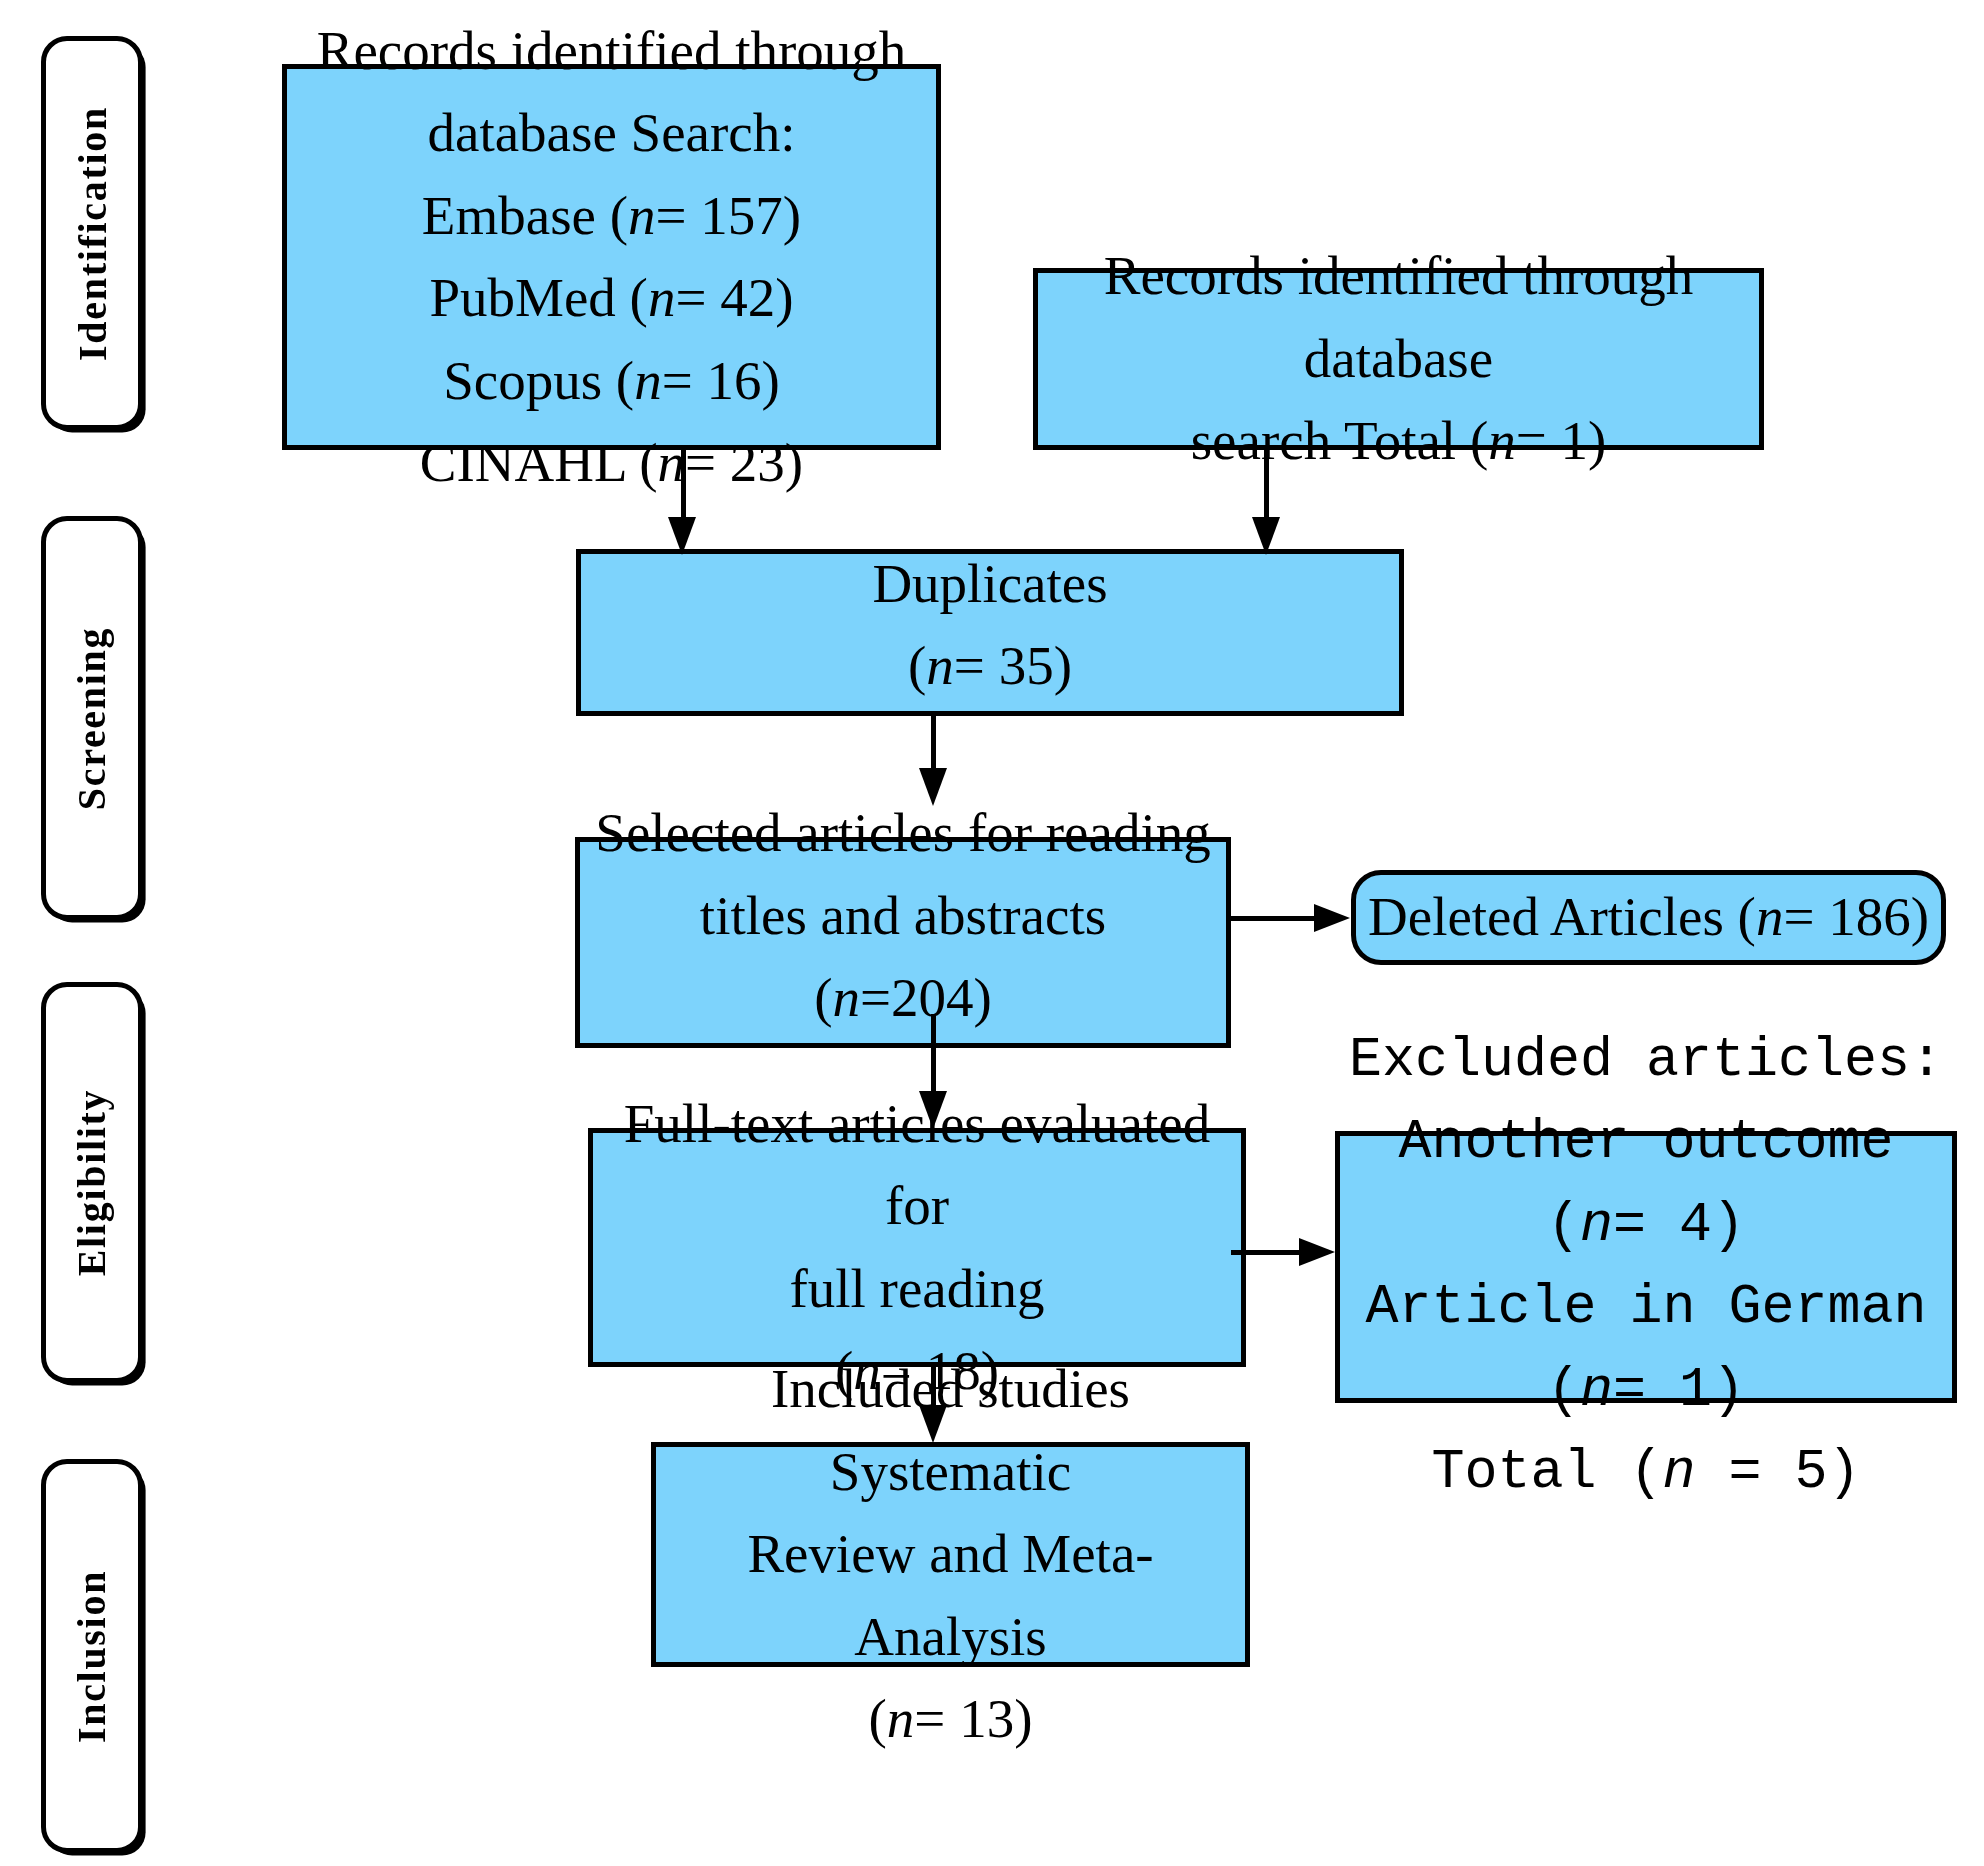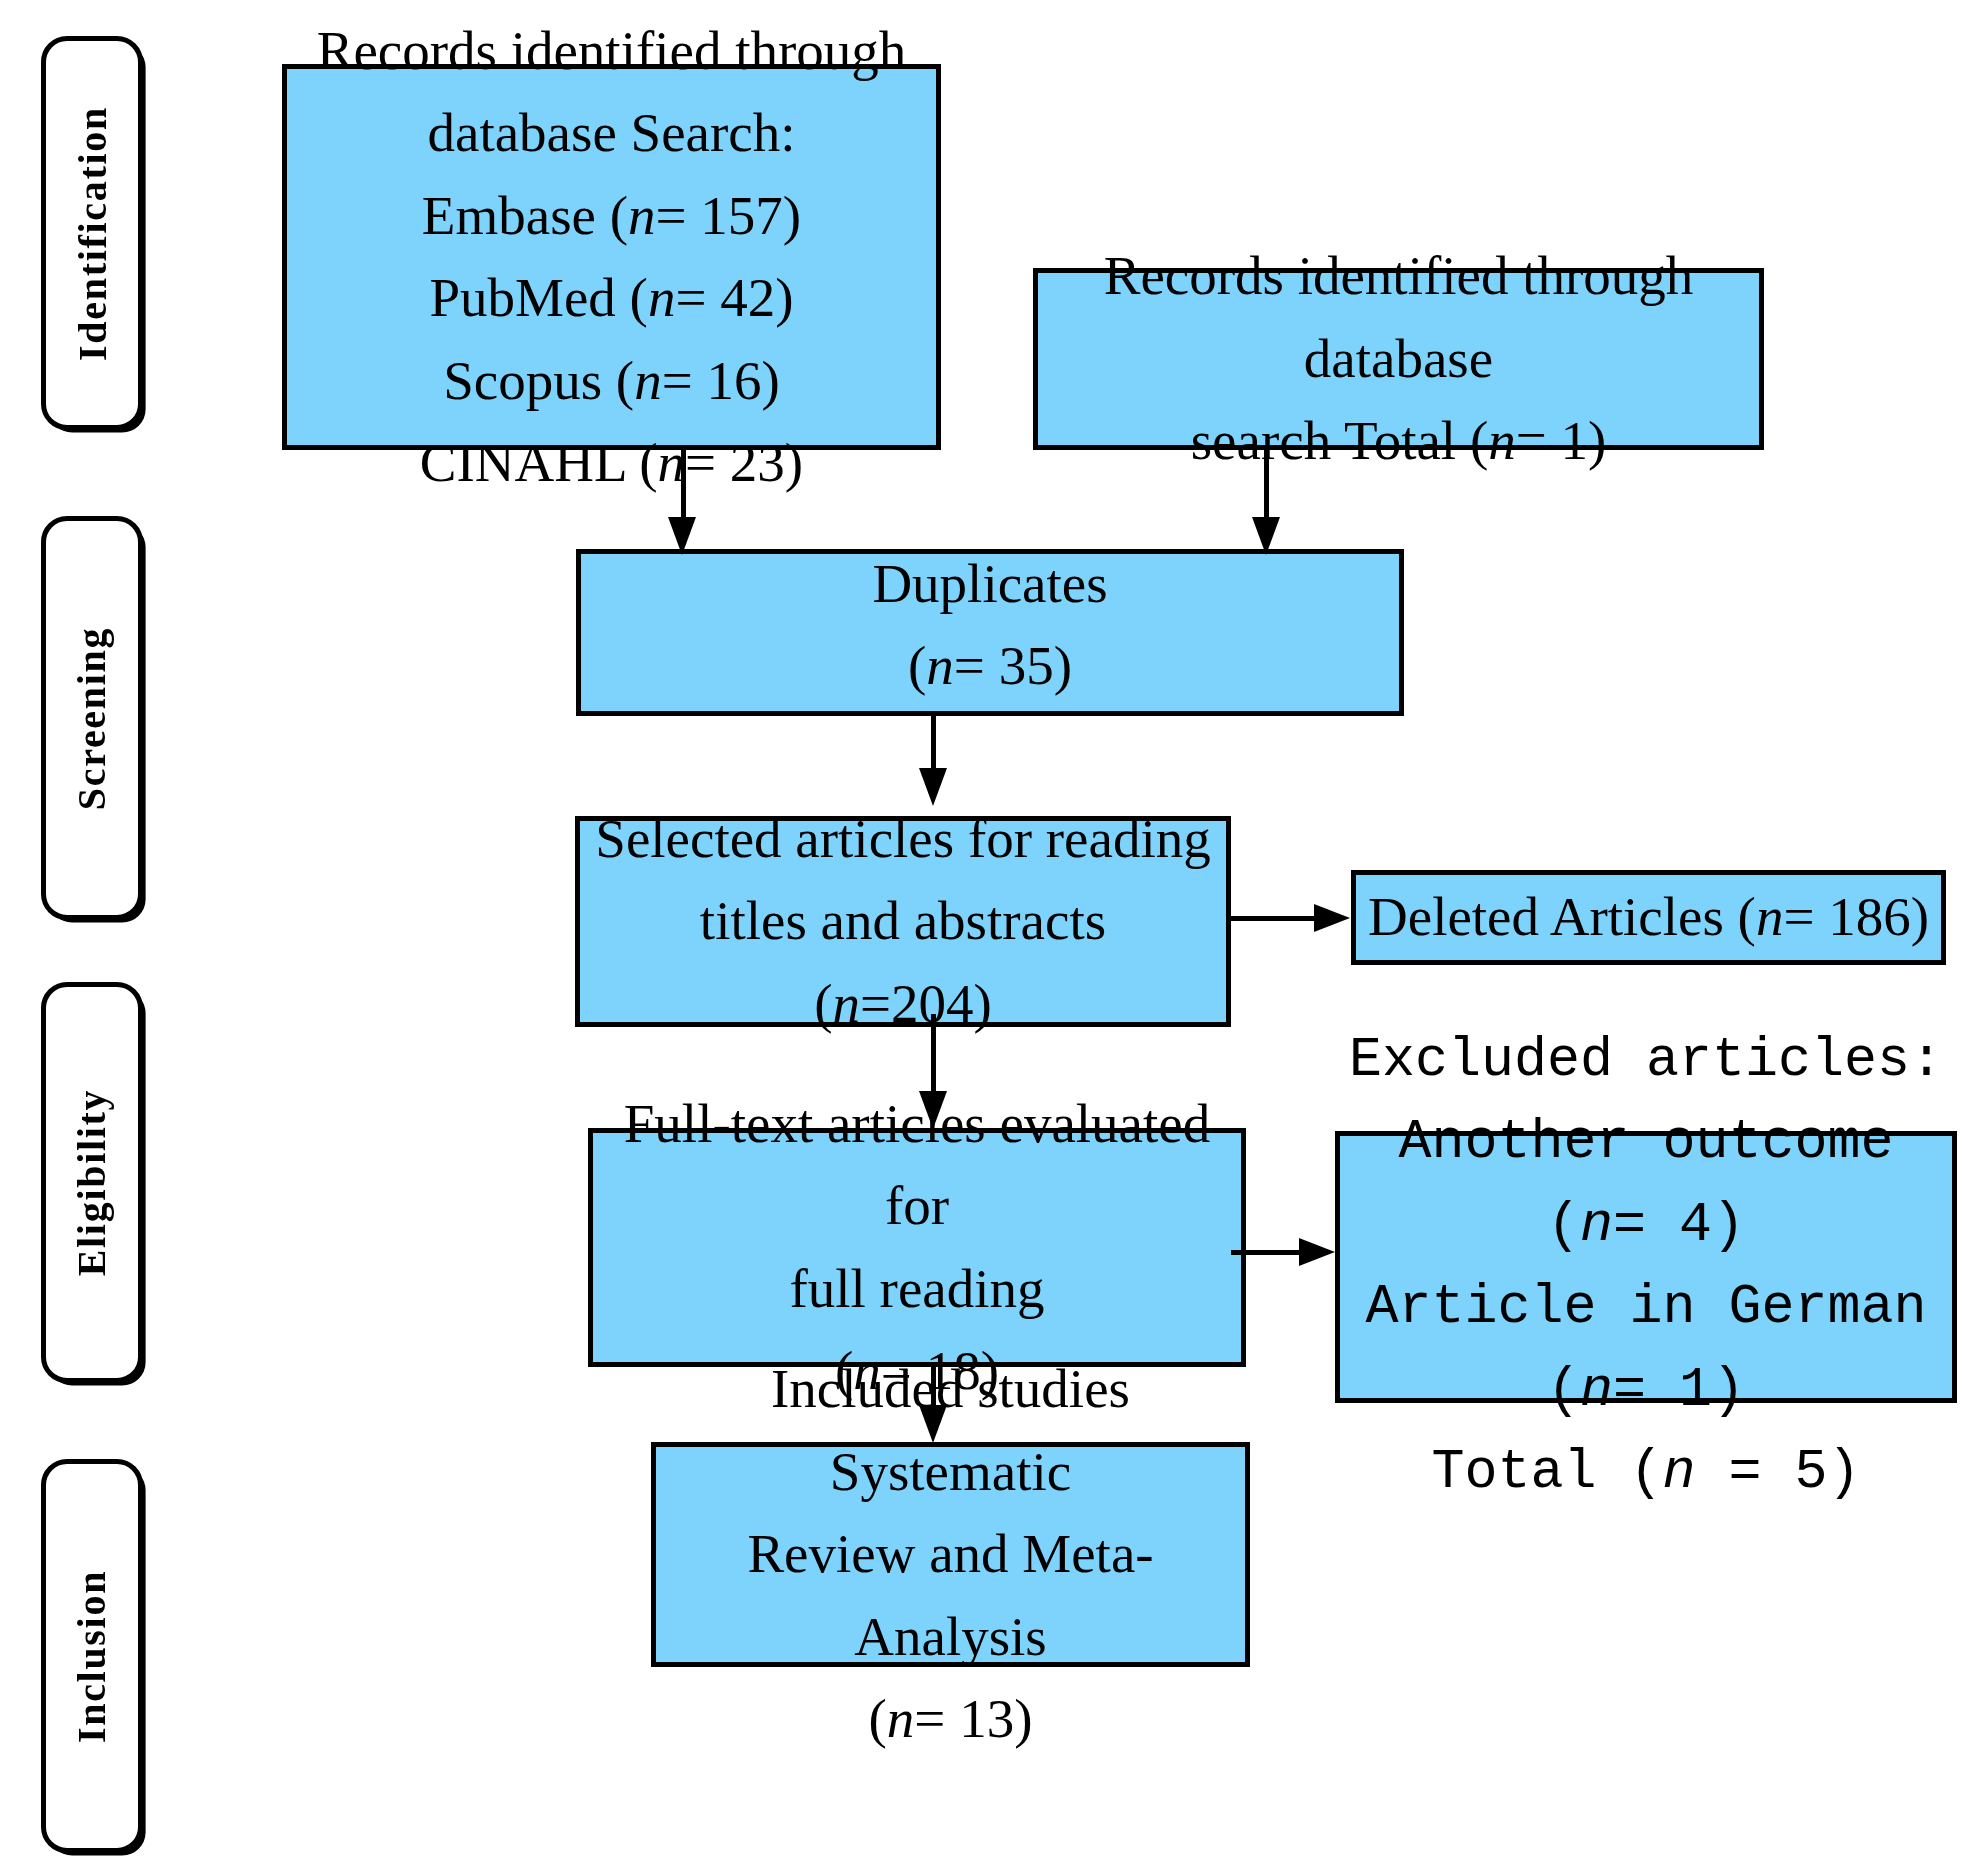--- a/index.html
+++ b/index.html
@@ -55,22 +55,22 @@
     text-align: center;
     font-size: 55px;
     line-height: 1.5;
     padding: 3.5px 8.6px;
   }
   .flow-box i { font-style: italic; }
 
   #box-records   { left: 282px;  top: 64px;   width: 659px; height: 386px; }
   #box-total     { left: 1033px; top: 268px;  width: 731px; height: 182px; }
   #box-duplicates{ left: 576px;  top: 549px;  width: 828px; height: 167px; align-items: flex-end; }
-  #box-selected  { left: 575px;  top: 816px;  width: 656px; height: 211px; }
-  #box-deleted   { left: 1351px; top: 870px; width: 595px; height: 95px; }
+  #box-selected  { left: 575px;  top: 837px;  width: 656px; height: 211px; align-items: flex-end; }
+  #box-deleted   { left: 1351px; top: 870px; width: 595px; height: 95px; border-radius: 30px; }
   #box-fulltext  { left: 573px;  top: 1128px; width: 658px; height: 239px; margin-left: 15px; }
   #box-excluded  { left: 1335px; top: 1131px; width: 622px; height: 272px; font-family: Liberation Mono, monospace; }
   #box-included  { left: 651px;  top: 1442px; width: 599px; height: 225px; }
 
   
   .vline { position: absolute; width: 5.2px; background: #000; }
   .hline { position: absolute; height: 5.2px; background: #000; }
   .head-down {
     position: absolute; width: 0; height: 0;
     border-left: 14.7px solid transparent;

